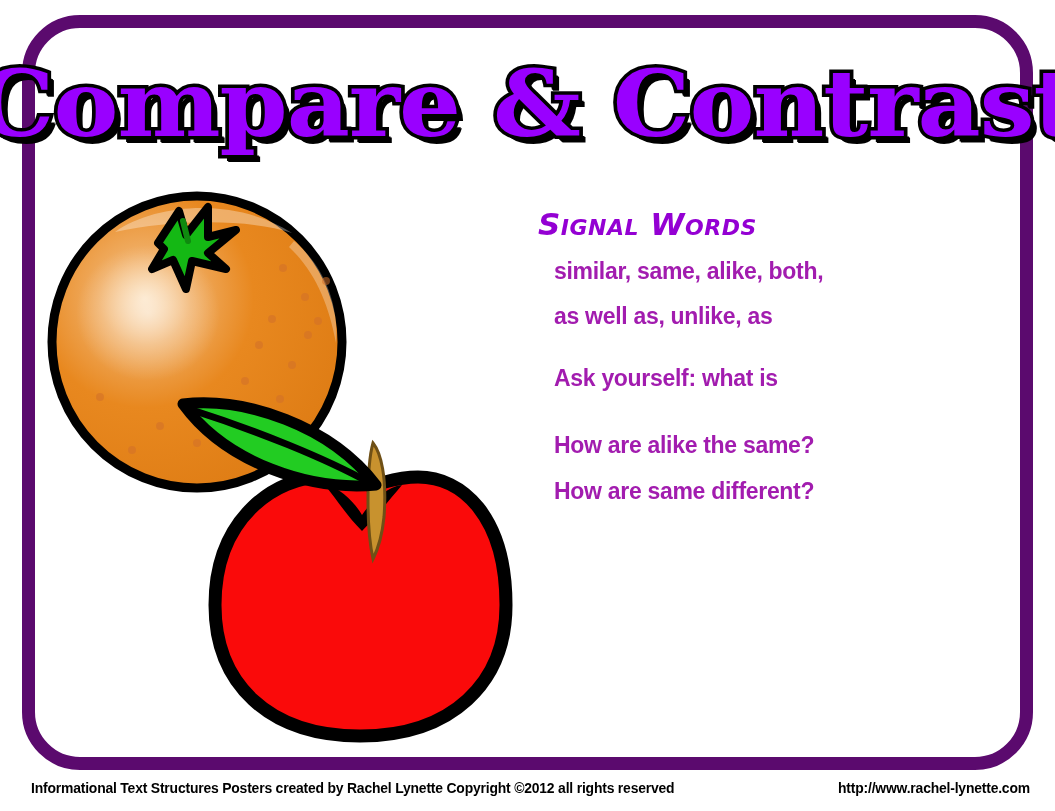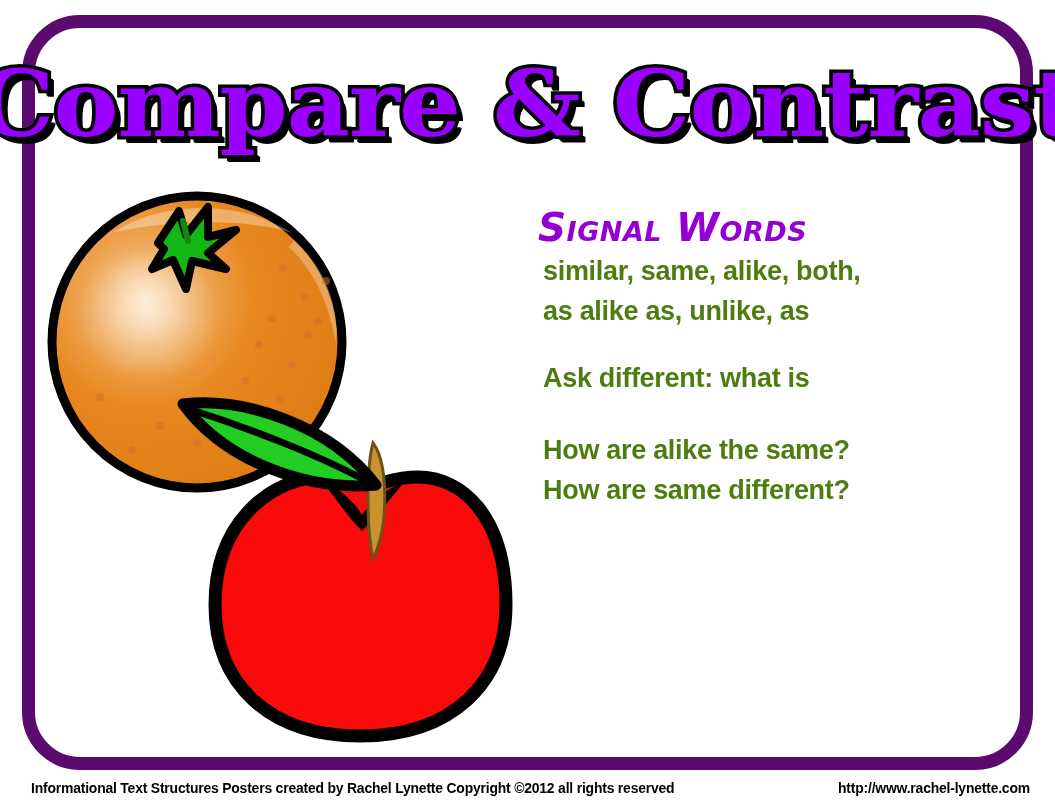--- a/index.html
+++ b/index.html
@@ -66,33 +66,33 @@
     position: absolute;
     left: 538px;
     top: 208px;
     width: 470px;
   }
   .section-head {
     font-family: "DejaVu Sans", sans-serif;
     font-weight: bold;
     font-style: italic;
     font-variant: small-caps;
-    font-size: 39px;
+    font-size: 31px;
     line-height: 1.05;
     color: #9400d3;
     letter-spacing: 0.5px;
     margin: 0 0 5px 0;
   }
   .body-text {
     font-family: "Liberation Sans", sans-serif;
     font-weight: bold;
-    font-size: 27px;
+    font-size: 23px;
     line-height: 1.30;
-    color: #4d7c0f;
-    margin: 5px;
+    color: #a21caf;
+    margin: 16px;
     letter-spacing: -0.3px;
   }
   #tips-block { margin-top: 32px; }
   #tips-lines-2 { margin-top: 37px; }
 
   
   #artwork {
     position: absolute;
     left: 40px;
     top: 185px;
@@ -198,25 +198,25 @@
         <path d="M 152 225 C 215 245 285 273 330 298" fill="none" stroke="#000000" stroke-width="7" stroke-linecap="round"></path>
       </g>
     </svg>
   </div>
 
   <div id="text-column">
 
     <div>
       <div class="section-head">Signal Words</div>
       <div class="body-text">similar, same, alike, both,</div>
-      <div class="body-text">as alike as, unlike, as</div>
+      <div class="body-text">as well as, unlike, as</div>
     </div>
 
     <div id="tips-block">
-      <div class="body-text">Ask different: what is</div>
+      <div class="body-text">Ask yourself: what is</div>
       <div id="tips-lines-2">
         <div class="body-text">How are alike the same?</div>
         <div class="body-text">How are same different?</div>
       </div>
     </div>
 
   </div>
 
   <div id="footer">
     <span class="footer-text" id="footer-credit">Informational Text Structures Posters created by Rachel Lynette Copyright ©2012   all rights reserved</span>

